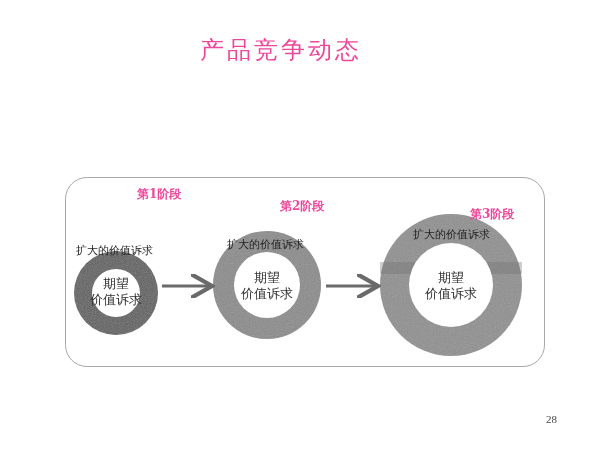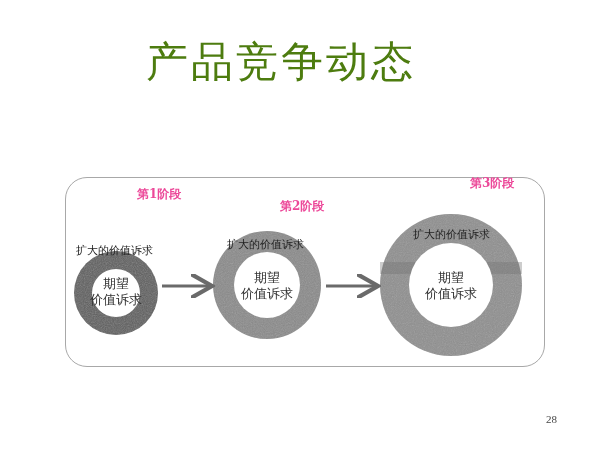--- a/index.html
+++ b/index.html
@@ -6,21 +6,21 @@
   body {
     width: 600px; height: 449px; overflow: hidden;
     background: #ffffff; position: relative;
     font-family: "DejaVu Sans", sans-serif;
   }
   .slide { position: absolute; left: 0; top: 0; width: 600px; height: 449px; }
   .title {
     position: absolute; left: 0; top: 34px; width: 562px;
     text-align: center;
     font-family: "DejaVu Serif", serif;
-    font-size: 42px; color: #4d7c0f;
+    font-size: 24px; color: #ec4899;
     letter-spacing: 3px;
   }
   .frame {
     position: absolute; left: 65px; top: 177px;
     width: 480px; height: 190px;
     border: 1.5px solid #a8a8a8;
     border-radius: 22px;
     box-sizing: border-box;
   }
   .stage-label {
@@ -91,21 +91,21 @@
     <g>
       <line x1="162" y1="286" x2="209" y2="286" stroke="#6a6a6a" stroke-width="3" marker-end="url(#arrowhead)"></line>
     </g>
     <g>
       <line x1="326" y1="286" x2="375" y2="286" stroke="#6a6a6a" stroke-width="3" marker-end="url(#arrowhead)"></line>
     </g>
   </svg>
 
   <div class="stage-label" style="left:95px; top:186px;">第1阶段</div>
   <div class="stage-label" style="left:238px; top:198px;">第2阶段</div>
-  <div class="stage-label" style="left:428px; top:175px;">第3阶段</div>
+  <div class="stage-label" style="left:428px; top:206px;">第3阶段</div>
 
   <div class="ring-text" style="left:76px; top:243px;">扩大的价值诉求</div>
   <div class="ring-text" style="left:227px; top:237px;">扩大的价值诉求</div>
   <div class="ring-text" style="left:413px; top:227px;">扩大的价值诉求</div>
 
   <div class="inner-text" style="left:86px; top:276px; width:60px;">
     <div>期望</div>
     <div>价值诉求</div>
   </div>
   <div class="inner-text" style="left:237px; top:270px; width:60px;">

